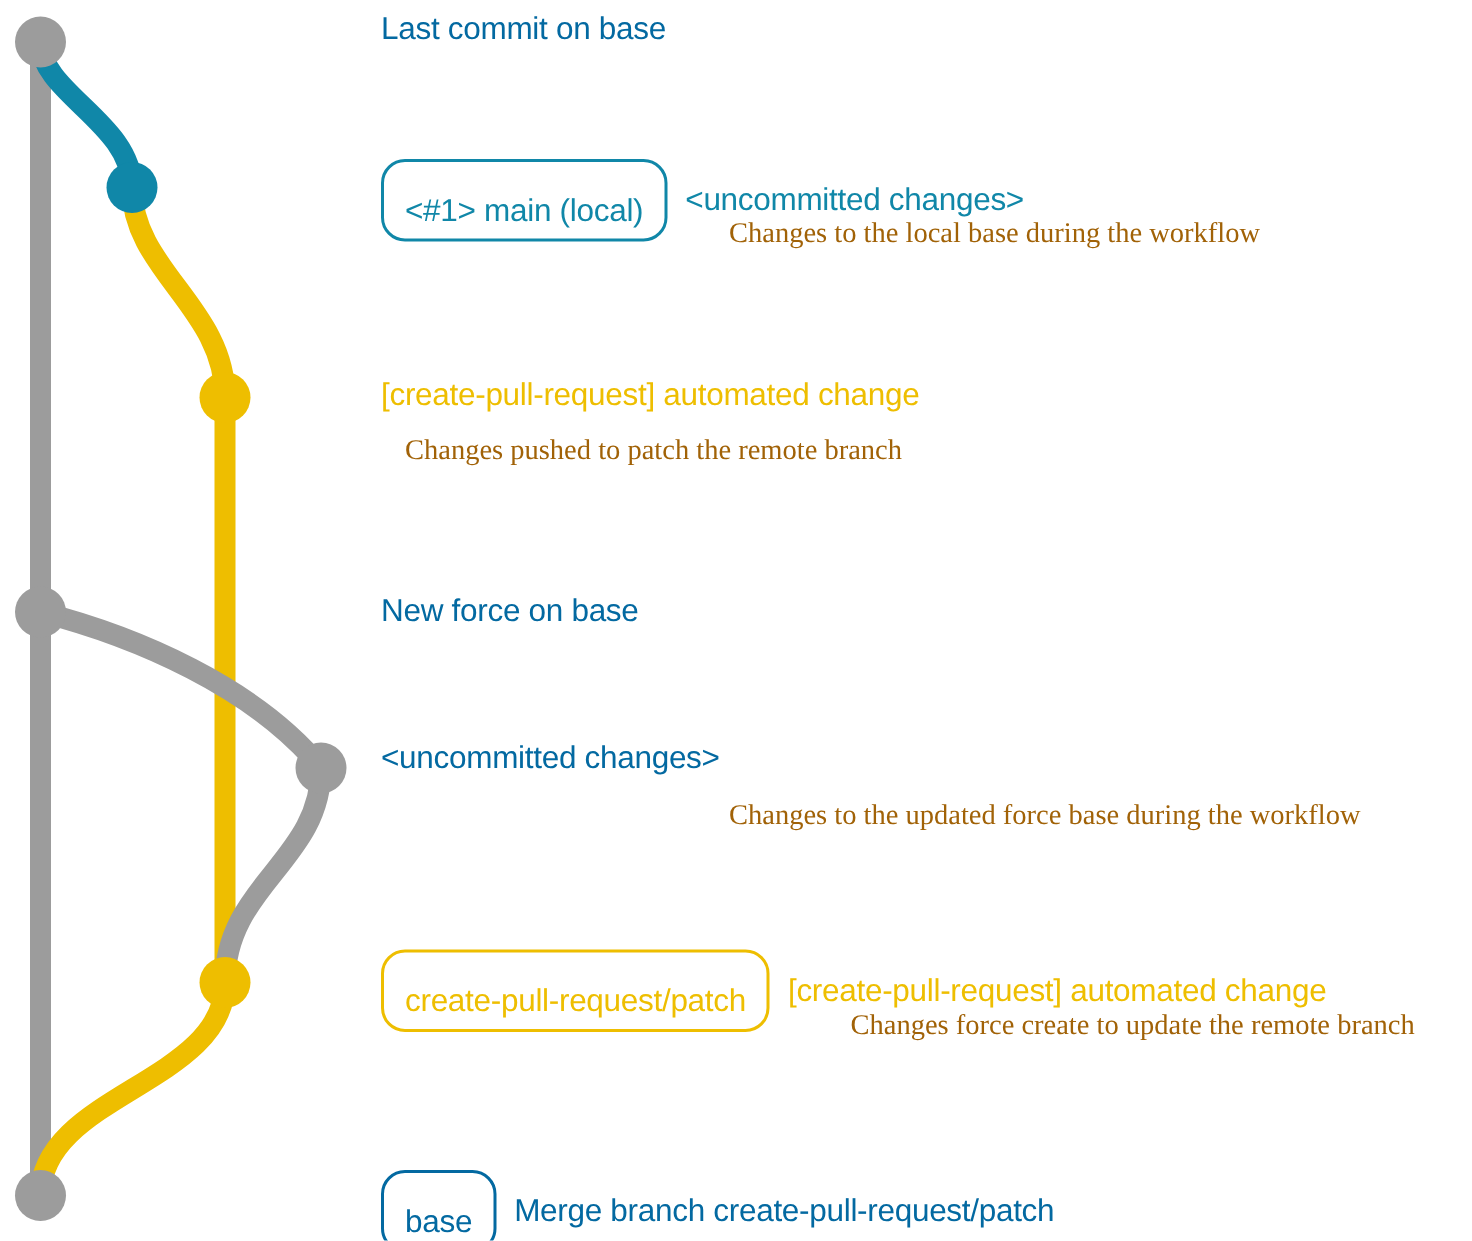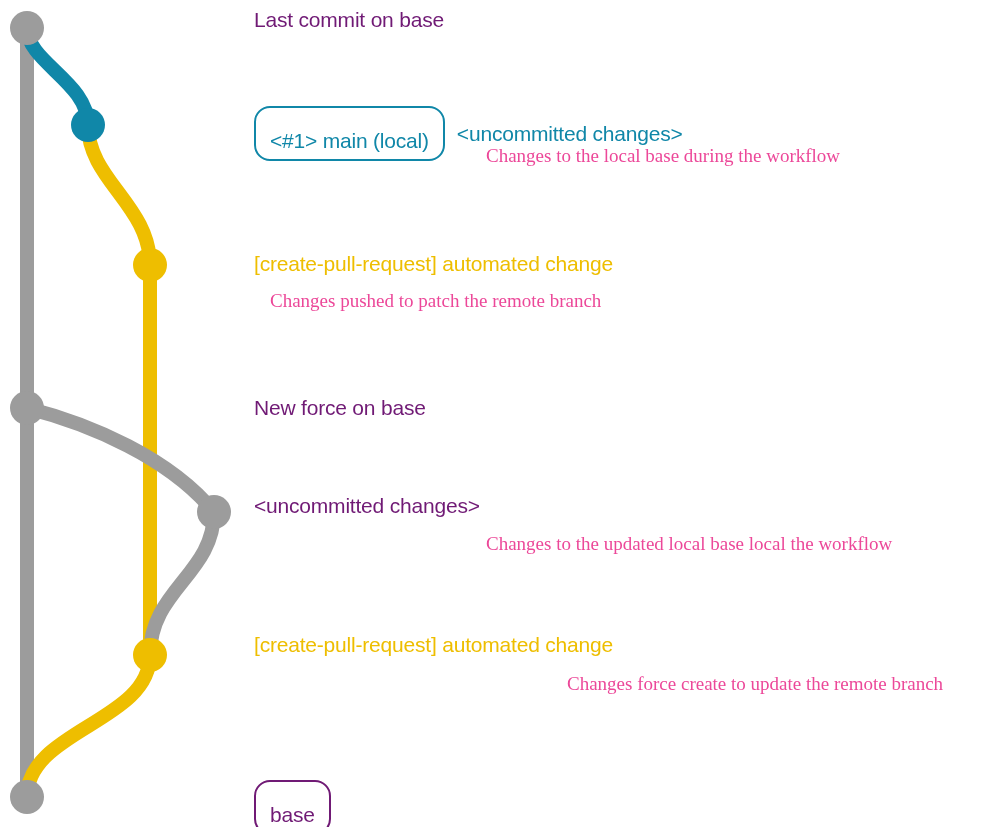--- a/index.html
+++ b/index.html
@@ -54,26 +54,26 @@
     font-size: 21px;
     line-height: 24px;
     letter-spacing: -0.2px;
     white-space: nowrap;
   }
 
   .subtext {
     font-family: "Liberation Serif", serif;
     font-size: 19px;
     line-height: 22px;
-    color: #ec4899;
+    color: #a16207;
     white-space: nowrap;
   }
 
   
-  .c-gray   { color: #701a75; }
+  .c-gray   { color: #0369a1; }
   .c-blue   { color: #1087a8; }
   .c-yellow { color: #eebe00; }
 
   
   #row-last-commit        { top: 8px;   left: 254px; }
   #row-local-1            { top: 106px; left: 254px; }
   #row-local-1-sub        { top: 145px; left: 486px; }
   #row-automated-1        { top: 252px; left: 254px; }
   #row-automated-1-sub    { top: 290px; left: 270px; }
   #row-new-commit         { top: 396px; left: 254px; }
@@ -131,25 +131,27 @@
 </div>
 
 <div class="row row-line" id="row-new-commit">
   <span class="headline c-gray">New force on base</span>
 </div>
 
 <div class="row row-line" id="row-local-2">
   <span class="headline c-gray">&lt;uncommitted changes&gt;</span>
 </div>
 <div class="row" id="row-local-2-sub">
-  <span class="subtext">Changes to the updated local base local the workflow</span>
+  <span class="subtext">Changes to the updated force base during the workflow</span>
 </div>
 
 <div class="row row-line" id="row-automated-2">
+  <span class="pill c-yellow">create-pull-request/patch</span>
   <span class="headline c-yellow">[create-pull-request] automated change</span>
 </div>
 <div class="row" id="row-automated-2-sub">
   <span class="subtext">Changes force create to update the remote branch</span>
 </div>
 
 <div class="row row-line" id="row-merge">
   <span class="pill c-gray">base</span>
+  <span class="headline c-gray">Merge branch create-pull-request/patch</span>
 </div>
 
 </body></html>

